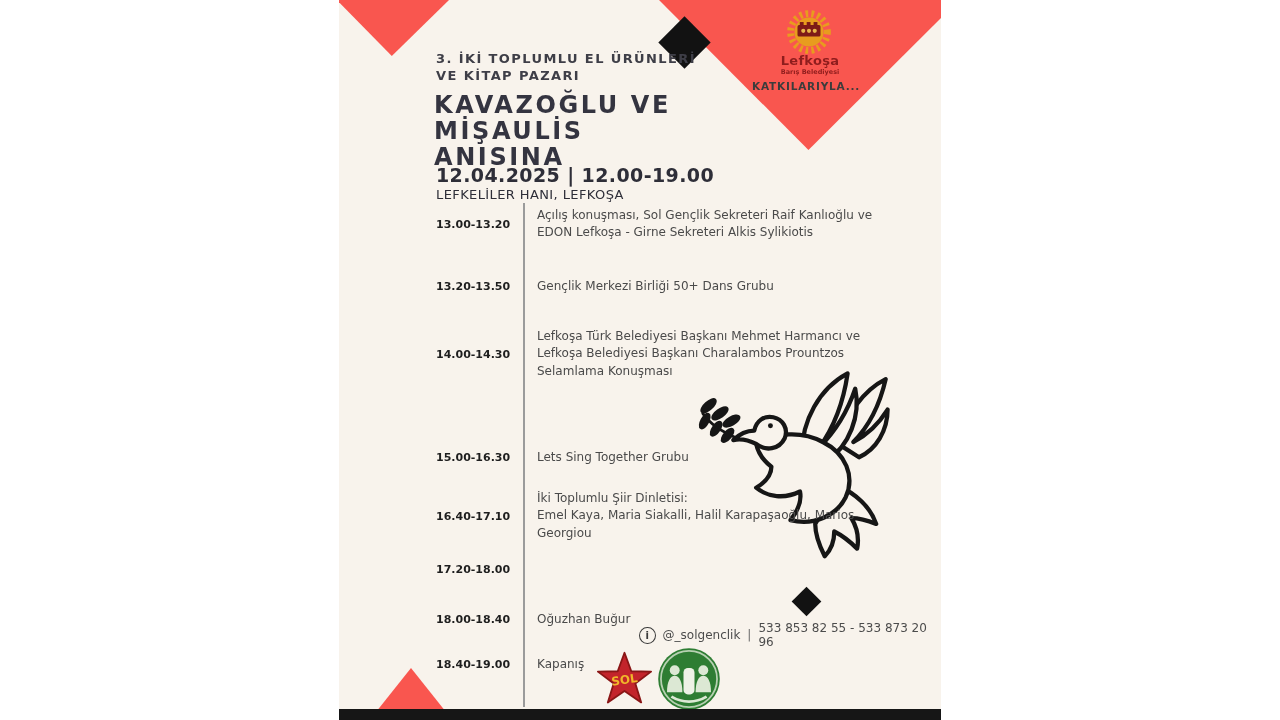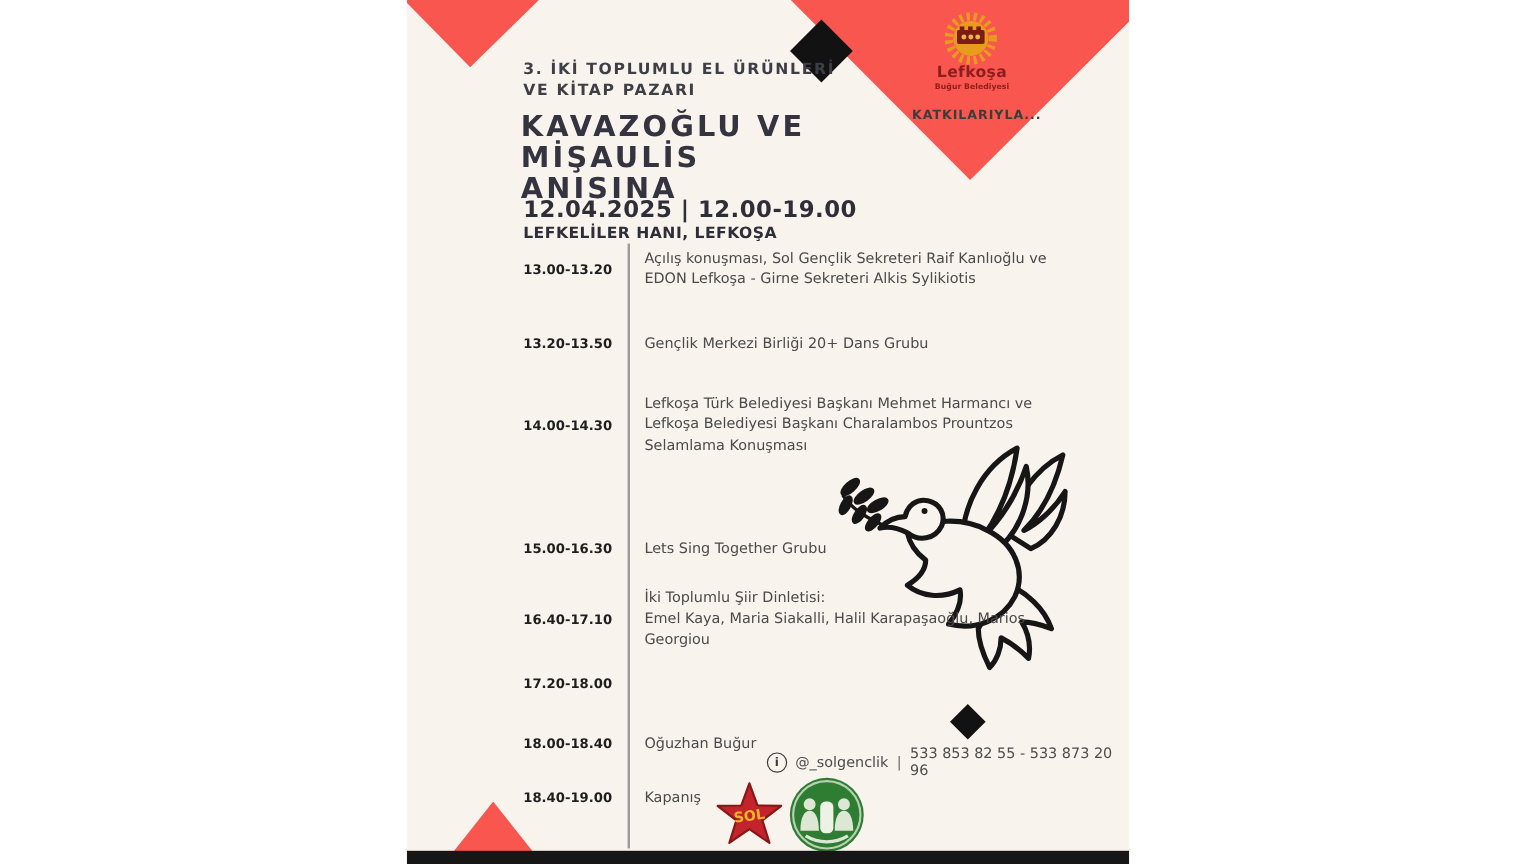--- a/index.html
+++ b/index.html
@@ -17,29 +17,29 @@
   #black-diamond-bottom{left:457px;top:591px;width:21px;height:21px;background:#121212;transform:rotate(45deg);}
   #red-triangle-bottom{left:37px;top:668px;width:70px;height:44px;background:#f9564f;
     clip-path:polygon(50% 0,100% 100%,0 100%);}
   #bottom-bar{left:0;top:709px;width:602px;height:11px;background:#161616;}
   
   #supporter-emblem{position:absolute;left:447px;top:9px;width:46px;height:46px;}
   #supporter-name{position:absolute;left:430px;top:53px;width:82px;text-align:center;
     font-size:13px;font-weight:bold;color:#8f1d1d;letter-spacing:.3px;}
   #supporter-subname{position:absolute;left:430px;top:68px;width:82px;text-align:center;
     font-size:6.5px;font-weight:bold;color:#8f1d1d;}
-  #supporter-note{position:absolute;left:413px;top:90px;width:116px;text-align:right;
+  #supporter-note{position:absolute;left:413px;top:80px;width:116px;text-align:left;
     font-size:10.5px;font-weight:bold;color:#3c3c3c;letter-spacing:.8px;}
   
   #series-title{position:absolute;left:97px;top:50px;font-size:13px;font-weight:bold;color:#3e3e47;
     letter-spacing:1.4px;line-height:17px;white-space:pre-line;}
   #event-title{position:absolute;left:95px;top:92px;font-size:24px;font-weight:bold;color:#343440;
     letter-spacing:2.6px;line-height:26px;white-space:pre-line;}
   #event-datetime{position:absolute;left:97px;top:164px;font-size:19px;font-weight:bold;color:#2e2e38;letter-spacing:.4px;}
-  #event-venue{position:absolute;left:97px;top:187px;font-size:13px;font-weight:bold;color:#2e2e38;letter-spacing:.4px;}
+  #event-venue{position:absolute;left:97px;top:187px;font-size:13px;font-weight:normal;color:#2e2e38;letter-spacing:.4px;}
   
   #divider{position:absolute;left:184px;top:203px;width:1.5px;height:504px;background:#9b9b9b;}
   .row{position:absolute;left:97px;width:475px;display:flex;align-items:center;}
   .row .t{flex:0 0 88px;font-size:11px;font-weight:bold;color:#1e1e1e;}
   .row .d{margin-left:13px;width:372px;font-size:12px;color:#4a4a4a;line-height:1.45;white-space:pre-line;}
   .pos-r1{top:207px}.pos-r2{top:278px}.pos-r3{top:328px}.pos-r4{top:400px}.pos-r5{top:449px}
   .pos-r6{top:490px}.pos-r7{top:563px}.pos-r8{top:611px}.pos-r9{top:656px}
   
   #dove{position:absolute;left:353px;top:362px;width:235px;height:200px;}
   
@@ -69,21 +69,21 @@
       <circle cx="30" cy="30" r="19" fill="#e89c1e"></circle>
       <rect x="15" y="21" width="30" height="15" rx="2" fill="#7e1a17"></rect>
       <rect x="18" y="17" width="5" height="5" fill="#7e1a17"></rect>
       <rect x="27" y="17" width="5" height="5" fill="#7e1a17"></rect>
       <rect x="36" y="17" width="5" height="5" fill="#7e1a17"></rect>
       <circle cx="22.5" cy="28.5" r="2.7" fill="#e8b64a"></circle>
       <circle cx="30" cy="28.5" r="2.7" fill="#e8b64a"></circle>
       <circle cx="37.5" cy="28.5" r="2.7" fill="#e8b64a"></circle>
     </svg>
     <div id="supporter-name">Lefkoşa</div>
-    <div id="supporter-subname">Buğur Belediyesi</div>
+    <div id="supporter-subname">Barış Belediyesi</div>
     <div id="supporter-note">KATKILARIYLA...</div>
 
     <div id="series-title">3. İKİ TOPLUMLU EL ÜRÜNLERİ
 VE KİTAP PAZARI</div>
     <div id="event-title">KAVAZOĞLU VE
 MİŞAULİS
 ANISINA</div>
     <div id="event-datetime">12.04.2025 | 12.00-19.00</div>
     <div id="event-venue">LEFKELİLER HANI, LEFKOŞA</div>
 
@@ -109,21 +109,21 @@
 
     <div id="divider"></div>
 
     <div class="row pos-r1">
       <div class="t">13.00-13.20</div>
       <div class="d">Açılış konuşması, Sol Gençlik Sekreteri Raif Kanlıoğlu ve
 EDON Lefkoşa - Girne Sekreteri Alkis Sylikiotis</div>
     </div>
     <div class="row pos-r2">
       <div class="t">13.20-13.50</div>
-      <div class="d">Gençlik Merkezi Birliği 20+ Dans Grubu</div>
+      <div class="d">Gençlik Merkezi Birliği 50+ Dans Grubu</div>
     </div>
     <div class="row pos-r3">
       <div class="t">14.00-14.30</div>
       <div class="d">Lefkoşa Türk Belediyesi Başkanı Mehmet Harmancı ve
 Lefkoşa Belediyesi Başkanı Charalambos Prountzos
 Selamlama Konuşması</div>
     </div>
     <div class="row pos-r5">
       <div class="t">15.00-16.30</div>
       <div class="d">Lets Sing Together Grubu</div>

